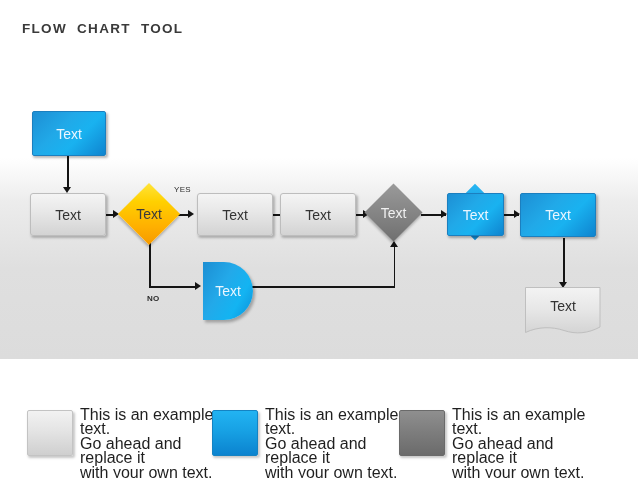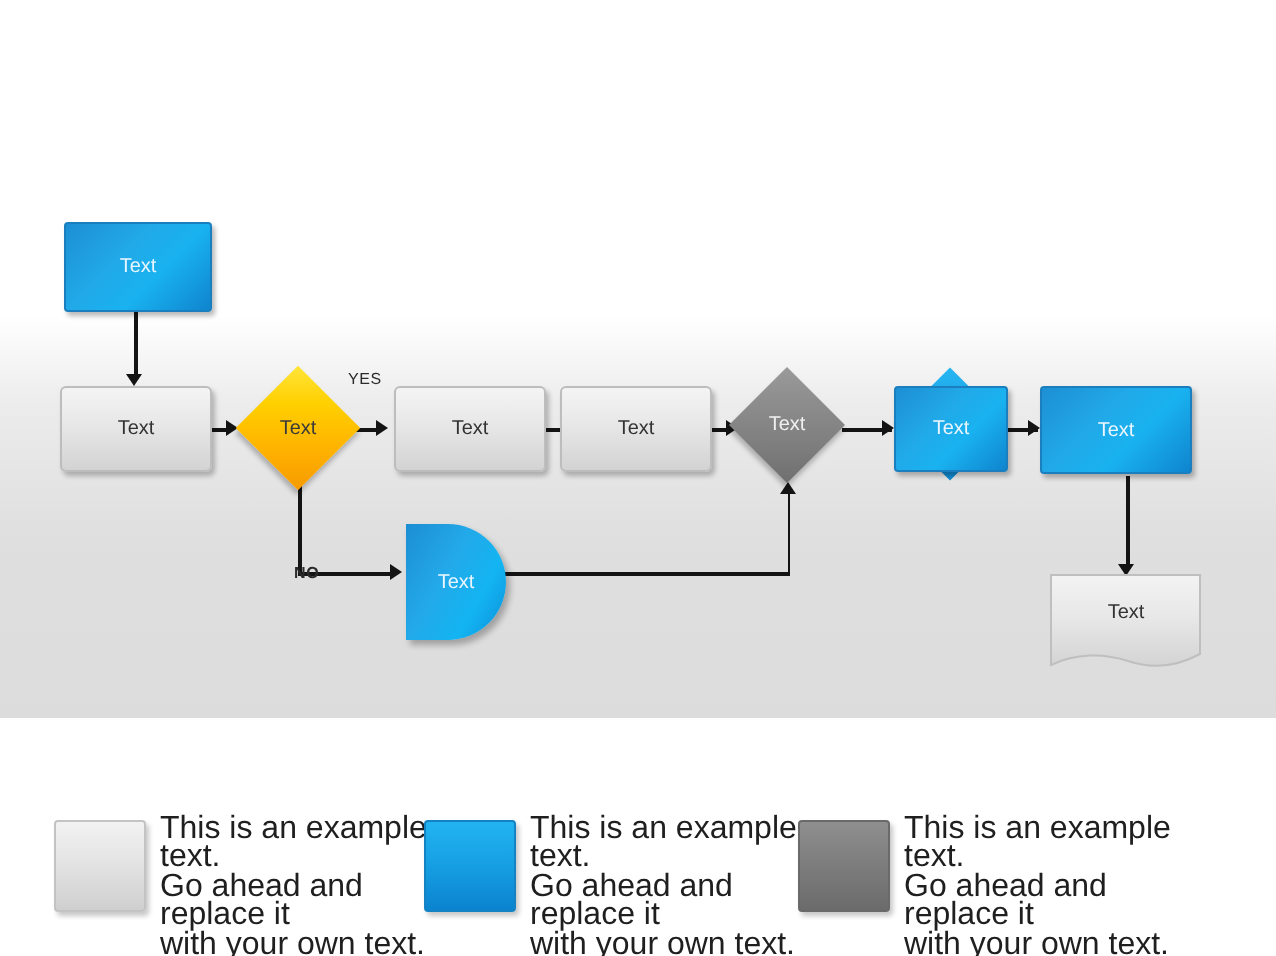--- a/index.html
+++ b/index.html
@@ -51,21 +51,21 @@
   }
   .node-label {
     position: absolute;
     left: 0;
     top: 0;
     width: 100%;
     height: 100%;
     display: flex;
     align-items: center;
     justify-content: center;
-    font-size: 10px;
+    font-size: 14px;
     pointer-events: none;
   }
 
   
   .box-gray {
     background: linear-gradient(to bottom, #f4f4f4 0%, #e8e8e8 42%, #d3d3d3 100%);
     border: 1px solid #bdbdbd;
     border-radius: 3px;
     box-shadow: 1.5px 2px 2.5px rgba(0,0,0,0.25);
   }
@@ -181,20 +181,21 @@
     line-height: 14.4px;
     color: #1f1f1f;
   }
   .legend-text span { display: block; }
 </style>
 </head>
 <body>
 
 <div id="canvas">
 
+  <div id="page-title">FLOW  CHART  TOOL</div>
 
   <div id="band"></div>
 
   <div class="conn conn-v" style="left:67px; top:156px; height:32px;"></div>
   <div class="arrow arrow-d" style="left:63.2px; top:187px;"></div>
 
   <div class="conn conn-h" style="left:106px; top:214px; width:10px;"></div>
   <div class="arrow arrow-r" style="left:113px; top:210px;"></div>
 
   <div class="conn conn-h" style="left:178px; top:214px; width:12px;"></div>
@@ -217,21 +218,21 @@
 
   <div class="conn conn-v" style="left:149px; top:242px; height:45px;"></div>
   <div class="conn conn-h" style="left:149px; top:286px; width:49px;"></div>
   <div class="arrow arrow-r" style="left:195px; top:282px;"></div>
 
   <div class="conn conn-h" style="left:252px; top:286px; width:143px;"></div>
   <div class="conn conn-v" style="left:393.5px; top:247px; height:40px;"></div>
   <div class="arrow arrow-u" style="left:390.2px; top:241px;"></div>
 
   <div class="branch-label" style="left:174px; top:185px;">YES</div>
-  <div class="branch-label" style="left:147px; top:282px;font-weight:bold;">NO</div>
+  <div class="branch-label" style="left:147px; top:294px;font-weight:bold;">NO</div>
 
   <div class="node box-blue" style="left:32px; top:111px; width:74px; height:45px;">
     <div class="node-label">Text</div>
   </div>
 
   <div class="node box-gray" style="left:30px; top:193px; width:76px; height:43px;">
     <div class="node-label">Text</div>
   </div>
 
   <div class="diamond diamond-orange" style="left:127px; top:192px; width:44px; height:44px;">

